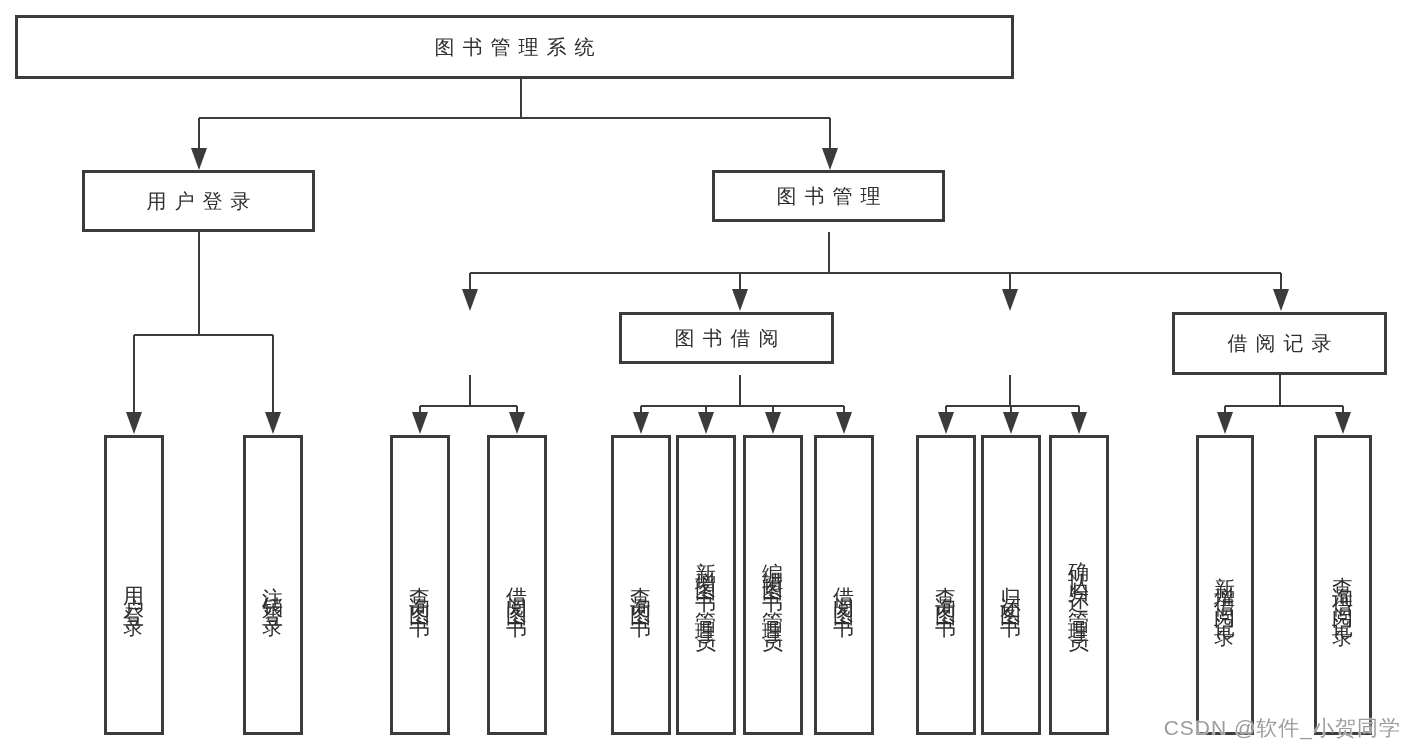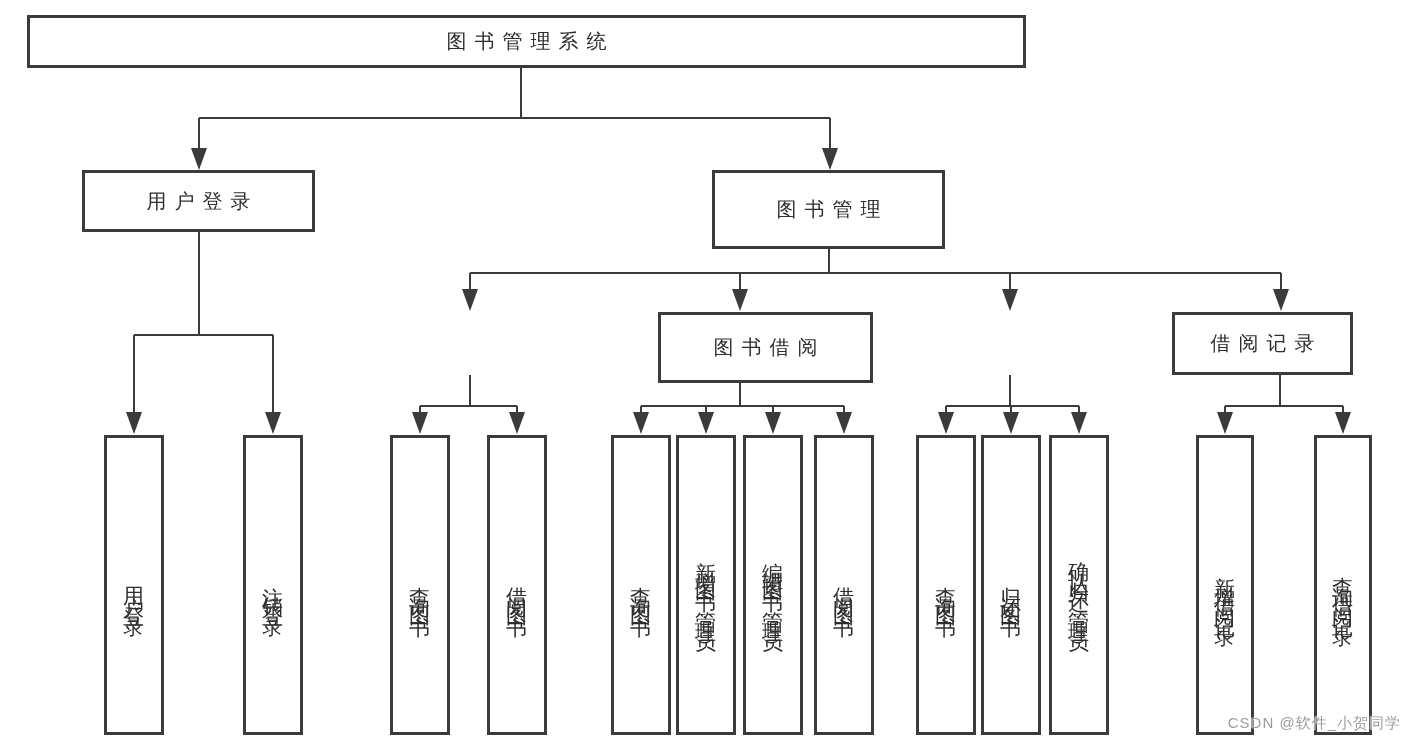--- a/index.html
+++ b/index.html
@@ -37,21 +37,21 @@
     writing-mode:vertical-rl;
     text-orientation:mixed;
     font-size:21px;
     letter-spacing:10px;
     margin-bottom:-10px;
     line-height:1;
   }
   .watermark{
     position:absolute;
     top:714px;right:4px;
-    font-size:15px;
+    font-size:21px;
     color:var(--watermark);
     letter-spacing:1px;
     text-shadow:0 0 2px #fff,0 0 1px #fff;
     z-index:5;
     white-space:nowrap;
   }
 </style>
 </head>
 <body>
 
@@ -93,35 +93,35 @@
       <polygon points="1003,412 1019,412 1011,434"></polygon>
       <polygon points="1071,412 1087,412 1079,434"></polygon>
     </g>
     <g>
       <path d="M1280 375 V406 M1225 406 H1343 M1225 406 V415 M1343 406 V415"></path>
       <polygon points="1217,412 1233,412 1225,434"></polygon>
       <polygon points="1335,412 1351,412 1343,434"></polygon>
     </g>
   </svg>
 
-  <div class="node" style="left:27px;top:15px;width:999px;height:53px">
+  <div class="node" style="left:15px;top:15px;width:999px;height:64px">
     <span class="hl">图书管理系统</span>
   </div>
 
   <div class="node" style="left:82px;top:170px;width:233px;height:62px">
     <span class="hl">用户登录</span>
   </div>
-  <div class="node" style="left:712px;top:170px;width:233px;height:79px">
+  <div class="node" style="left:712px;top:170px;width:233px;height:52px">
     <span class="hl">图书管理</span>
   </div>
 
-  <div class="node" style="left:658px;top:312px;width:215px;height:71px">
+  <div class="node" style="left:619px;top:312px;width:215px;height:52px">
     <span class="hl">图书借阅</span>
   </div>
-  <div class="node" style="left:1172px;top:312px;width:181px;height:63px">
+  <div class="node" style="left:1172px;top:312px;width:215px;height:63px">
     <span class="hl">借阅记录</span>
   </div>
 
   <div class="node" style="left:104px;top:435px;width:60px;height:300px">
     <span class="vl">用户登录</span>
   </div>
   <div class="node" style="left:243px;top:435px;width:60px;height:300px">
     <span class="vl">注销登录</span>
   </div>
 

